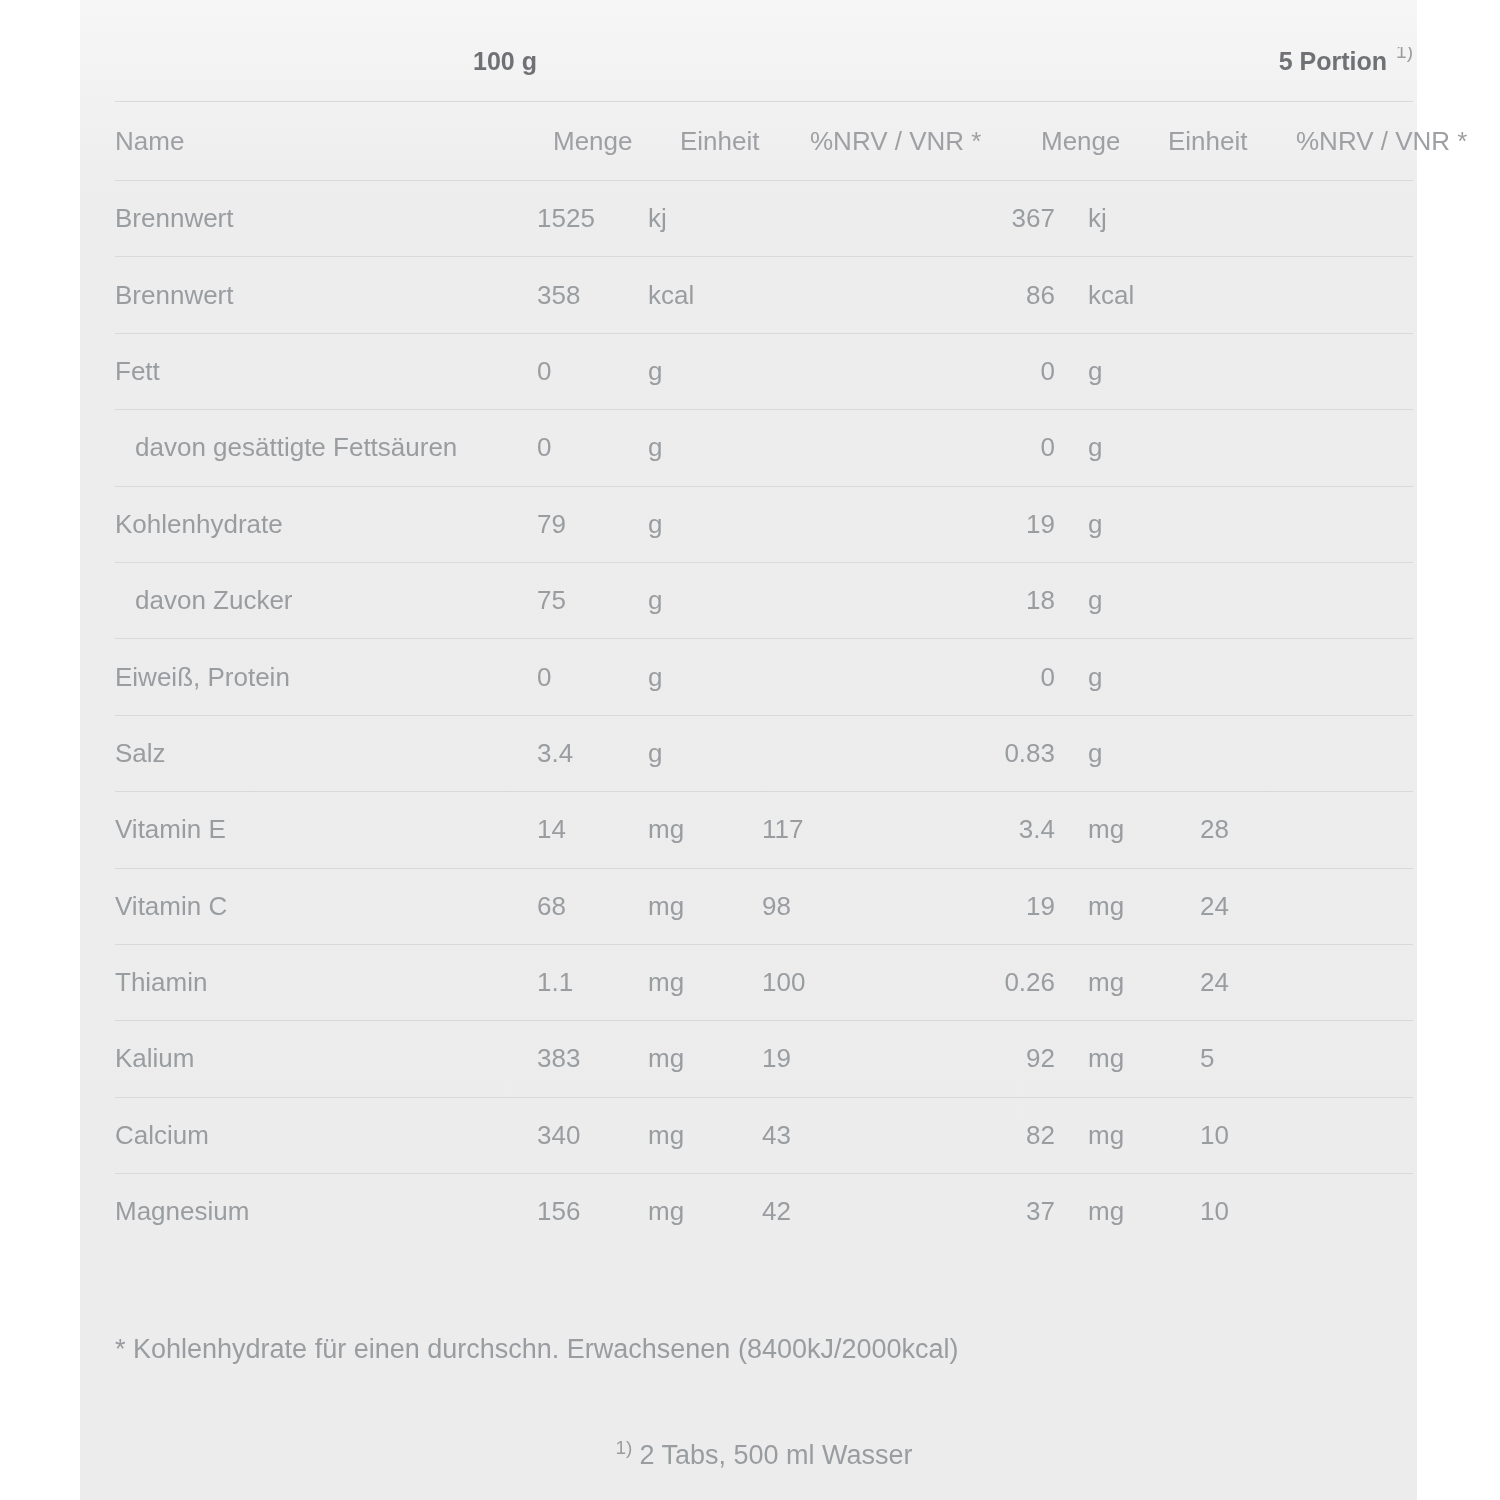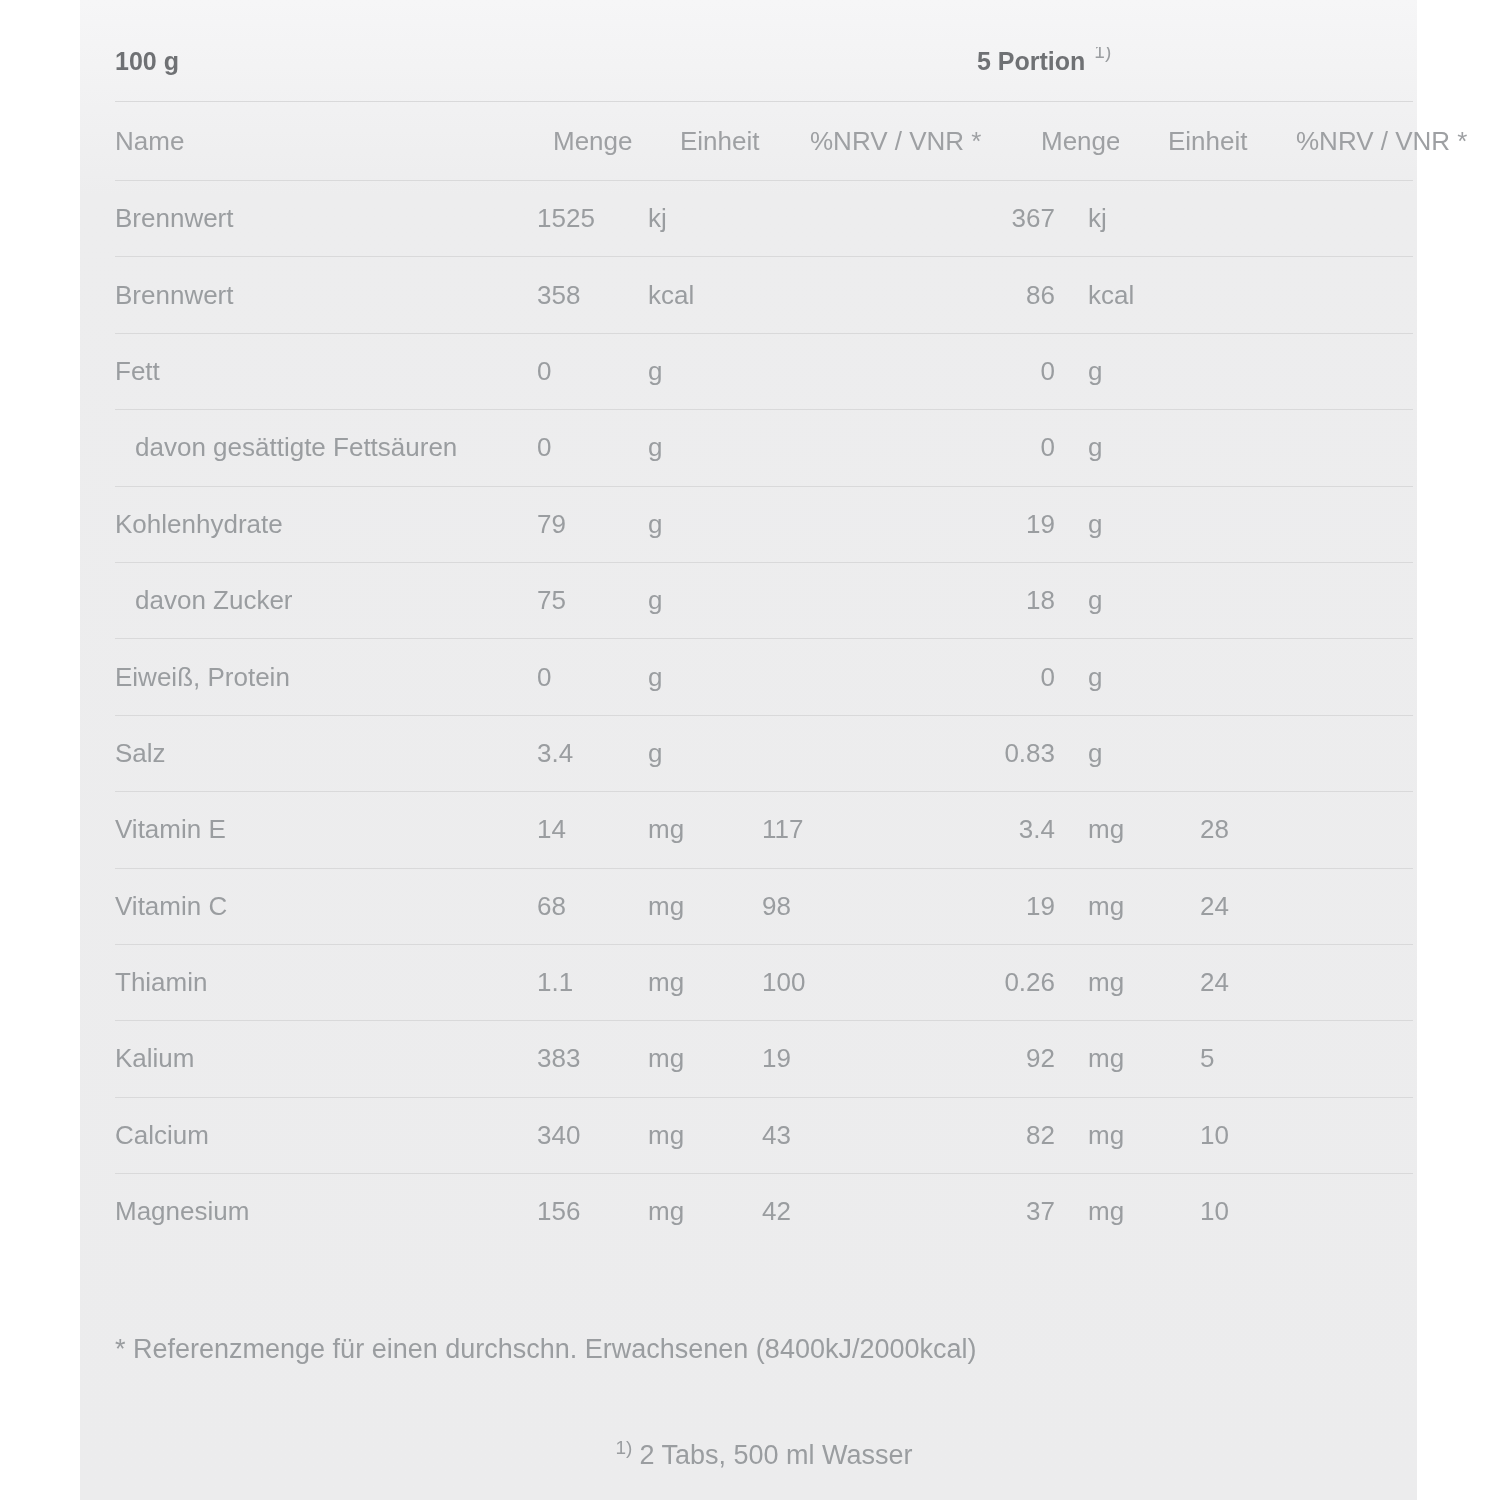--- a/index.html
+++ b/index.html
@@ -38,20 +38,21 @@
   .grid {
     display: grid;
     grid-template-columns: 422px 111px 114px 215px 78px 145px 213px;
     align-items: center;
   }
   .group-row {
     height: 102px;
     box-sizing: border-box;
     padding-top: 22px;
     border-bottom: 1px solid #d9d9da;
+    text-align: right;
   }
   .group-label {
     font-size: 25px;
     font-weight: bold;
     color: #6f7174;
   }
   .group-portion {
     grid-column: 5 / 8;
     white-space: nowrap;
   }
@@ -244,18 +245,18 @@
           <div class="cell name">Magnesium</div>
           <div class="cell a1">156</div>
           <div class="cell u1">mg</div>
           <div class="cell n1">42</div>
           <div class="cell a2">37</div>
           <div class="cell u2">mg</div>
           <div class="cell n2">10</div>
         </div>
       </div>
 
-    <div class="footnote-ref">* Referenzmenge für einen durchschn. Erwachsenen (8400kJ/2000kcal)</div>
+    <div class="footnote-ref">* Kohlenhydrate für einen durchschn. Erwachsenen (8400kJ/2000kcal)</div>
 
     <div class="footnote-portion"><span class="sup-mark fn-mark">1)</span><span>2 Tabs, 500 ml Wasser</span></div>
 
   </div>
 </div>
 
 </body></html>

